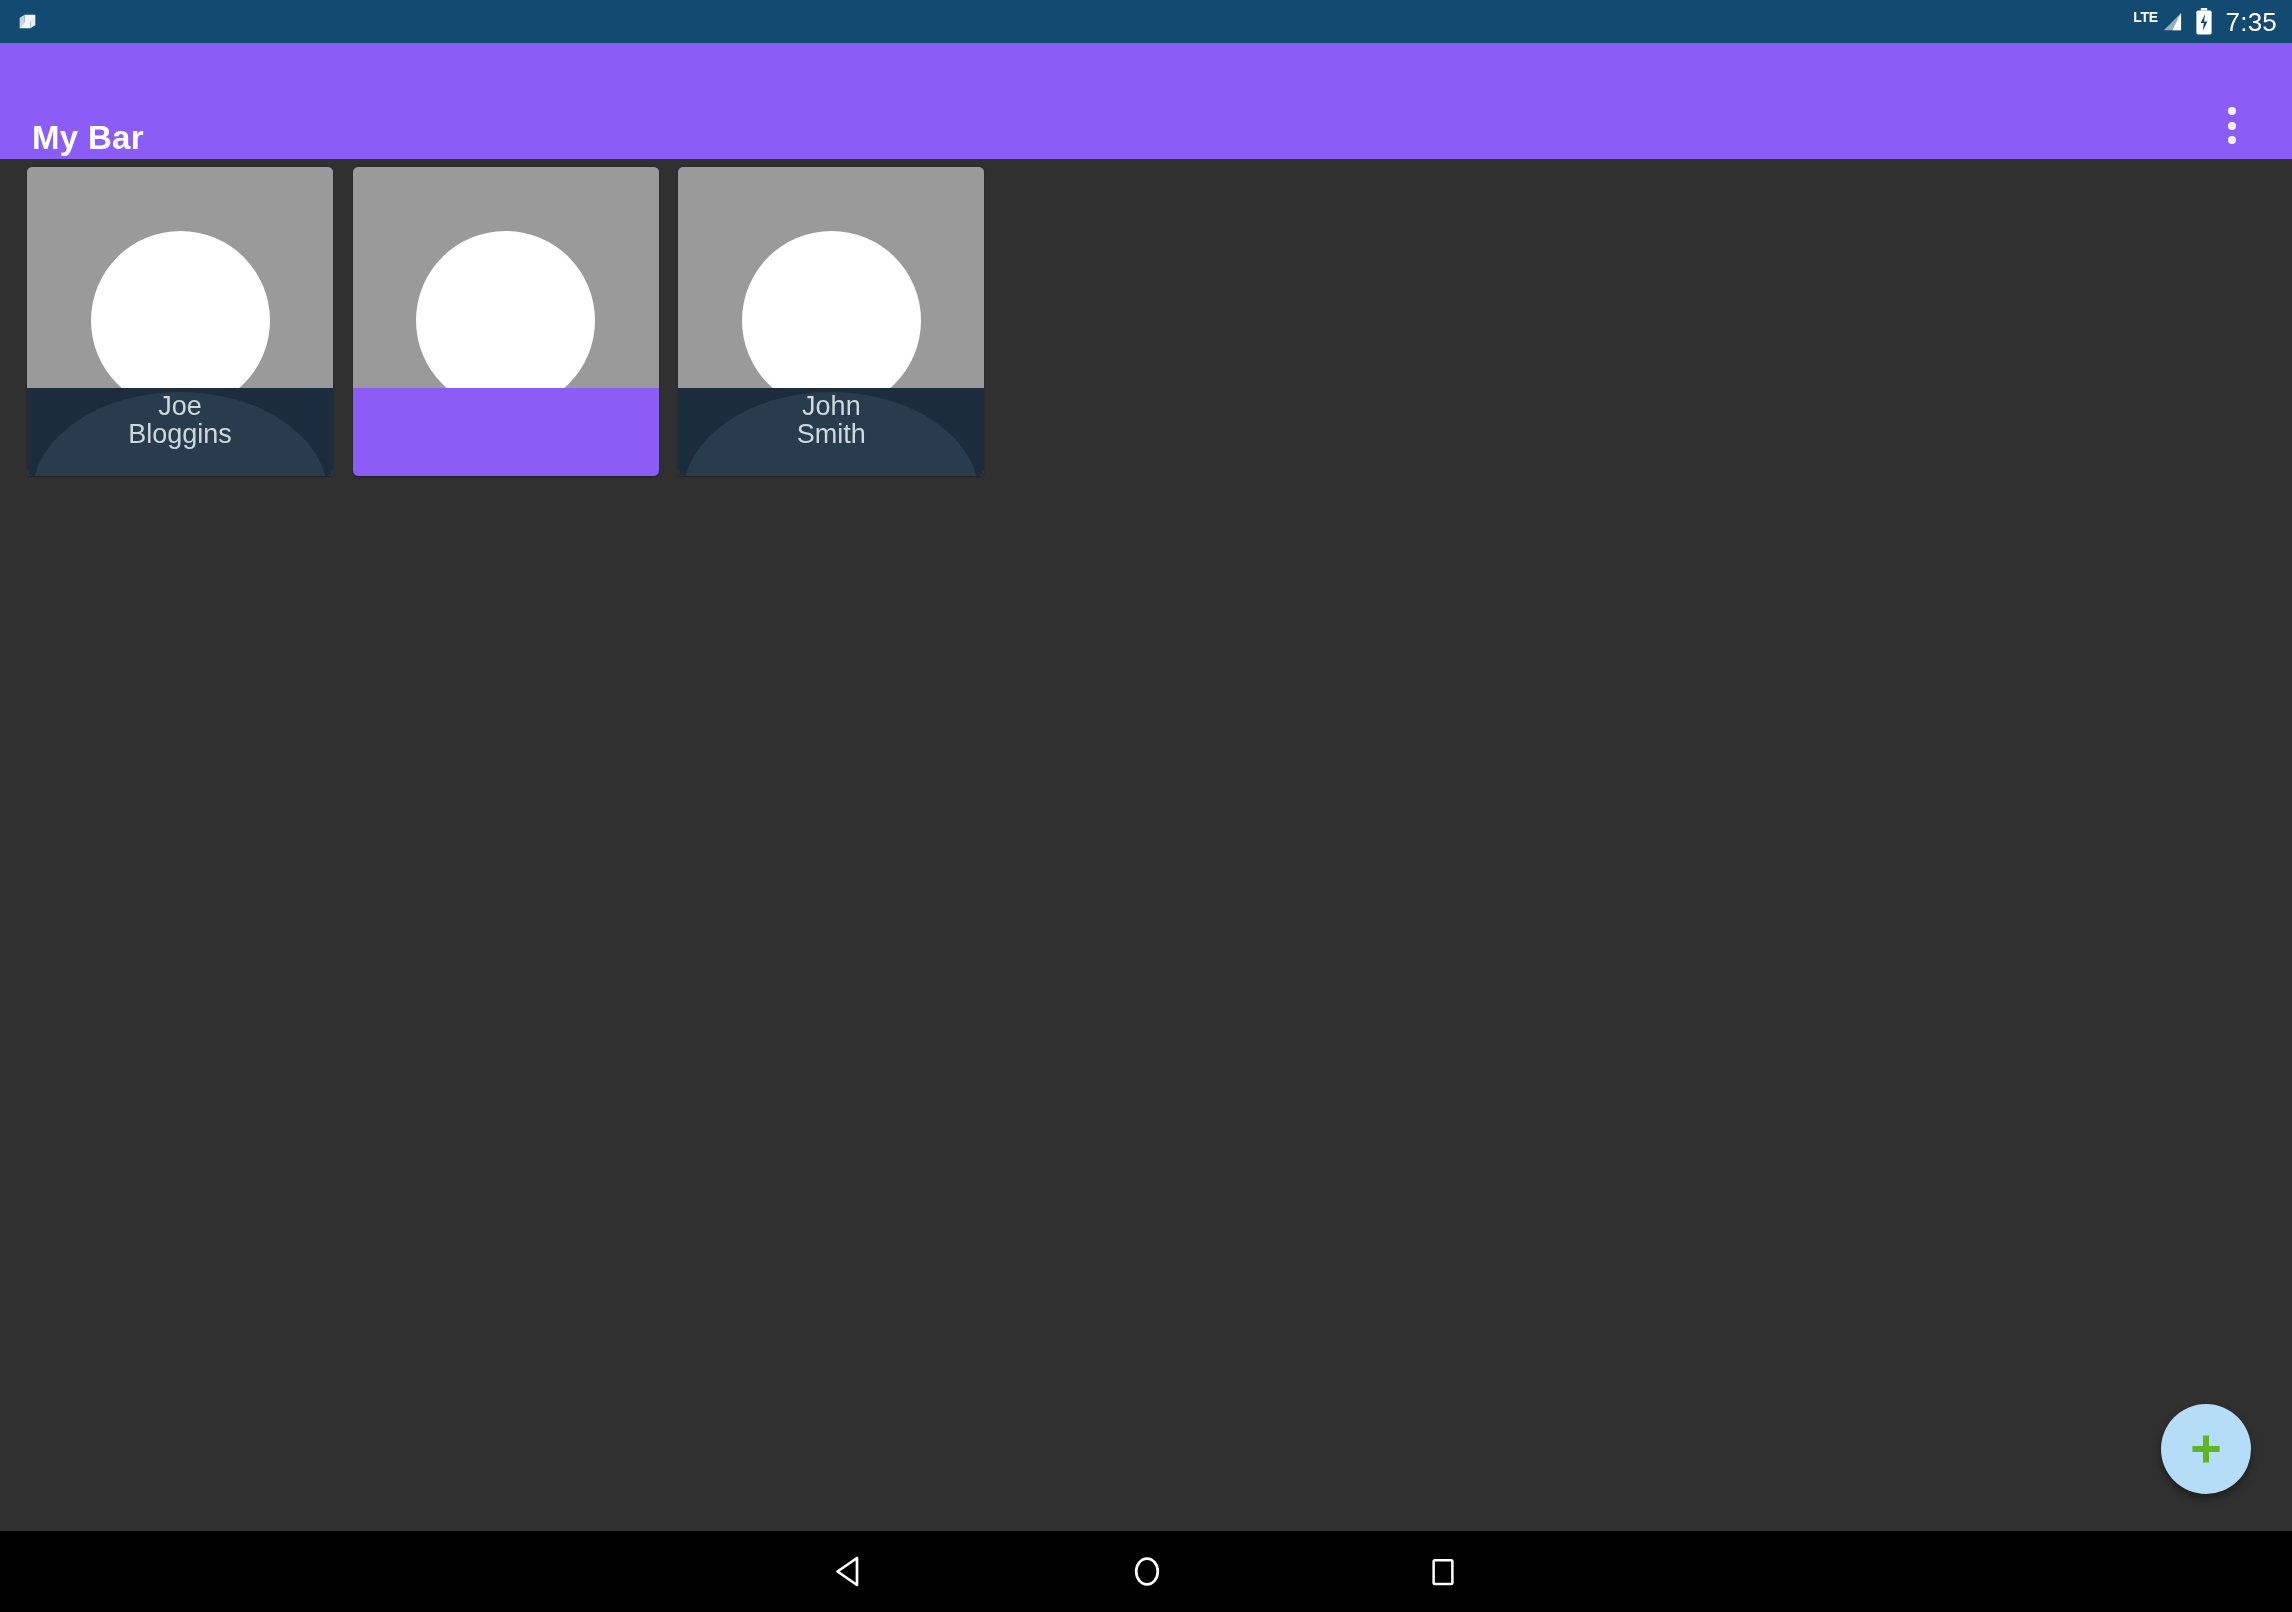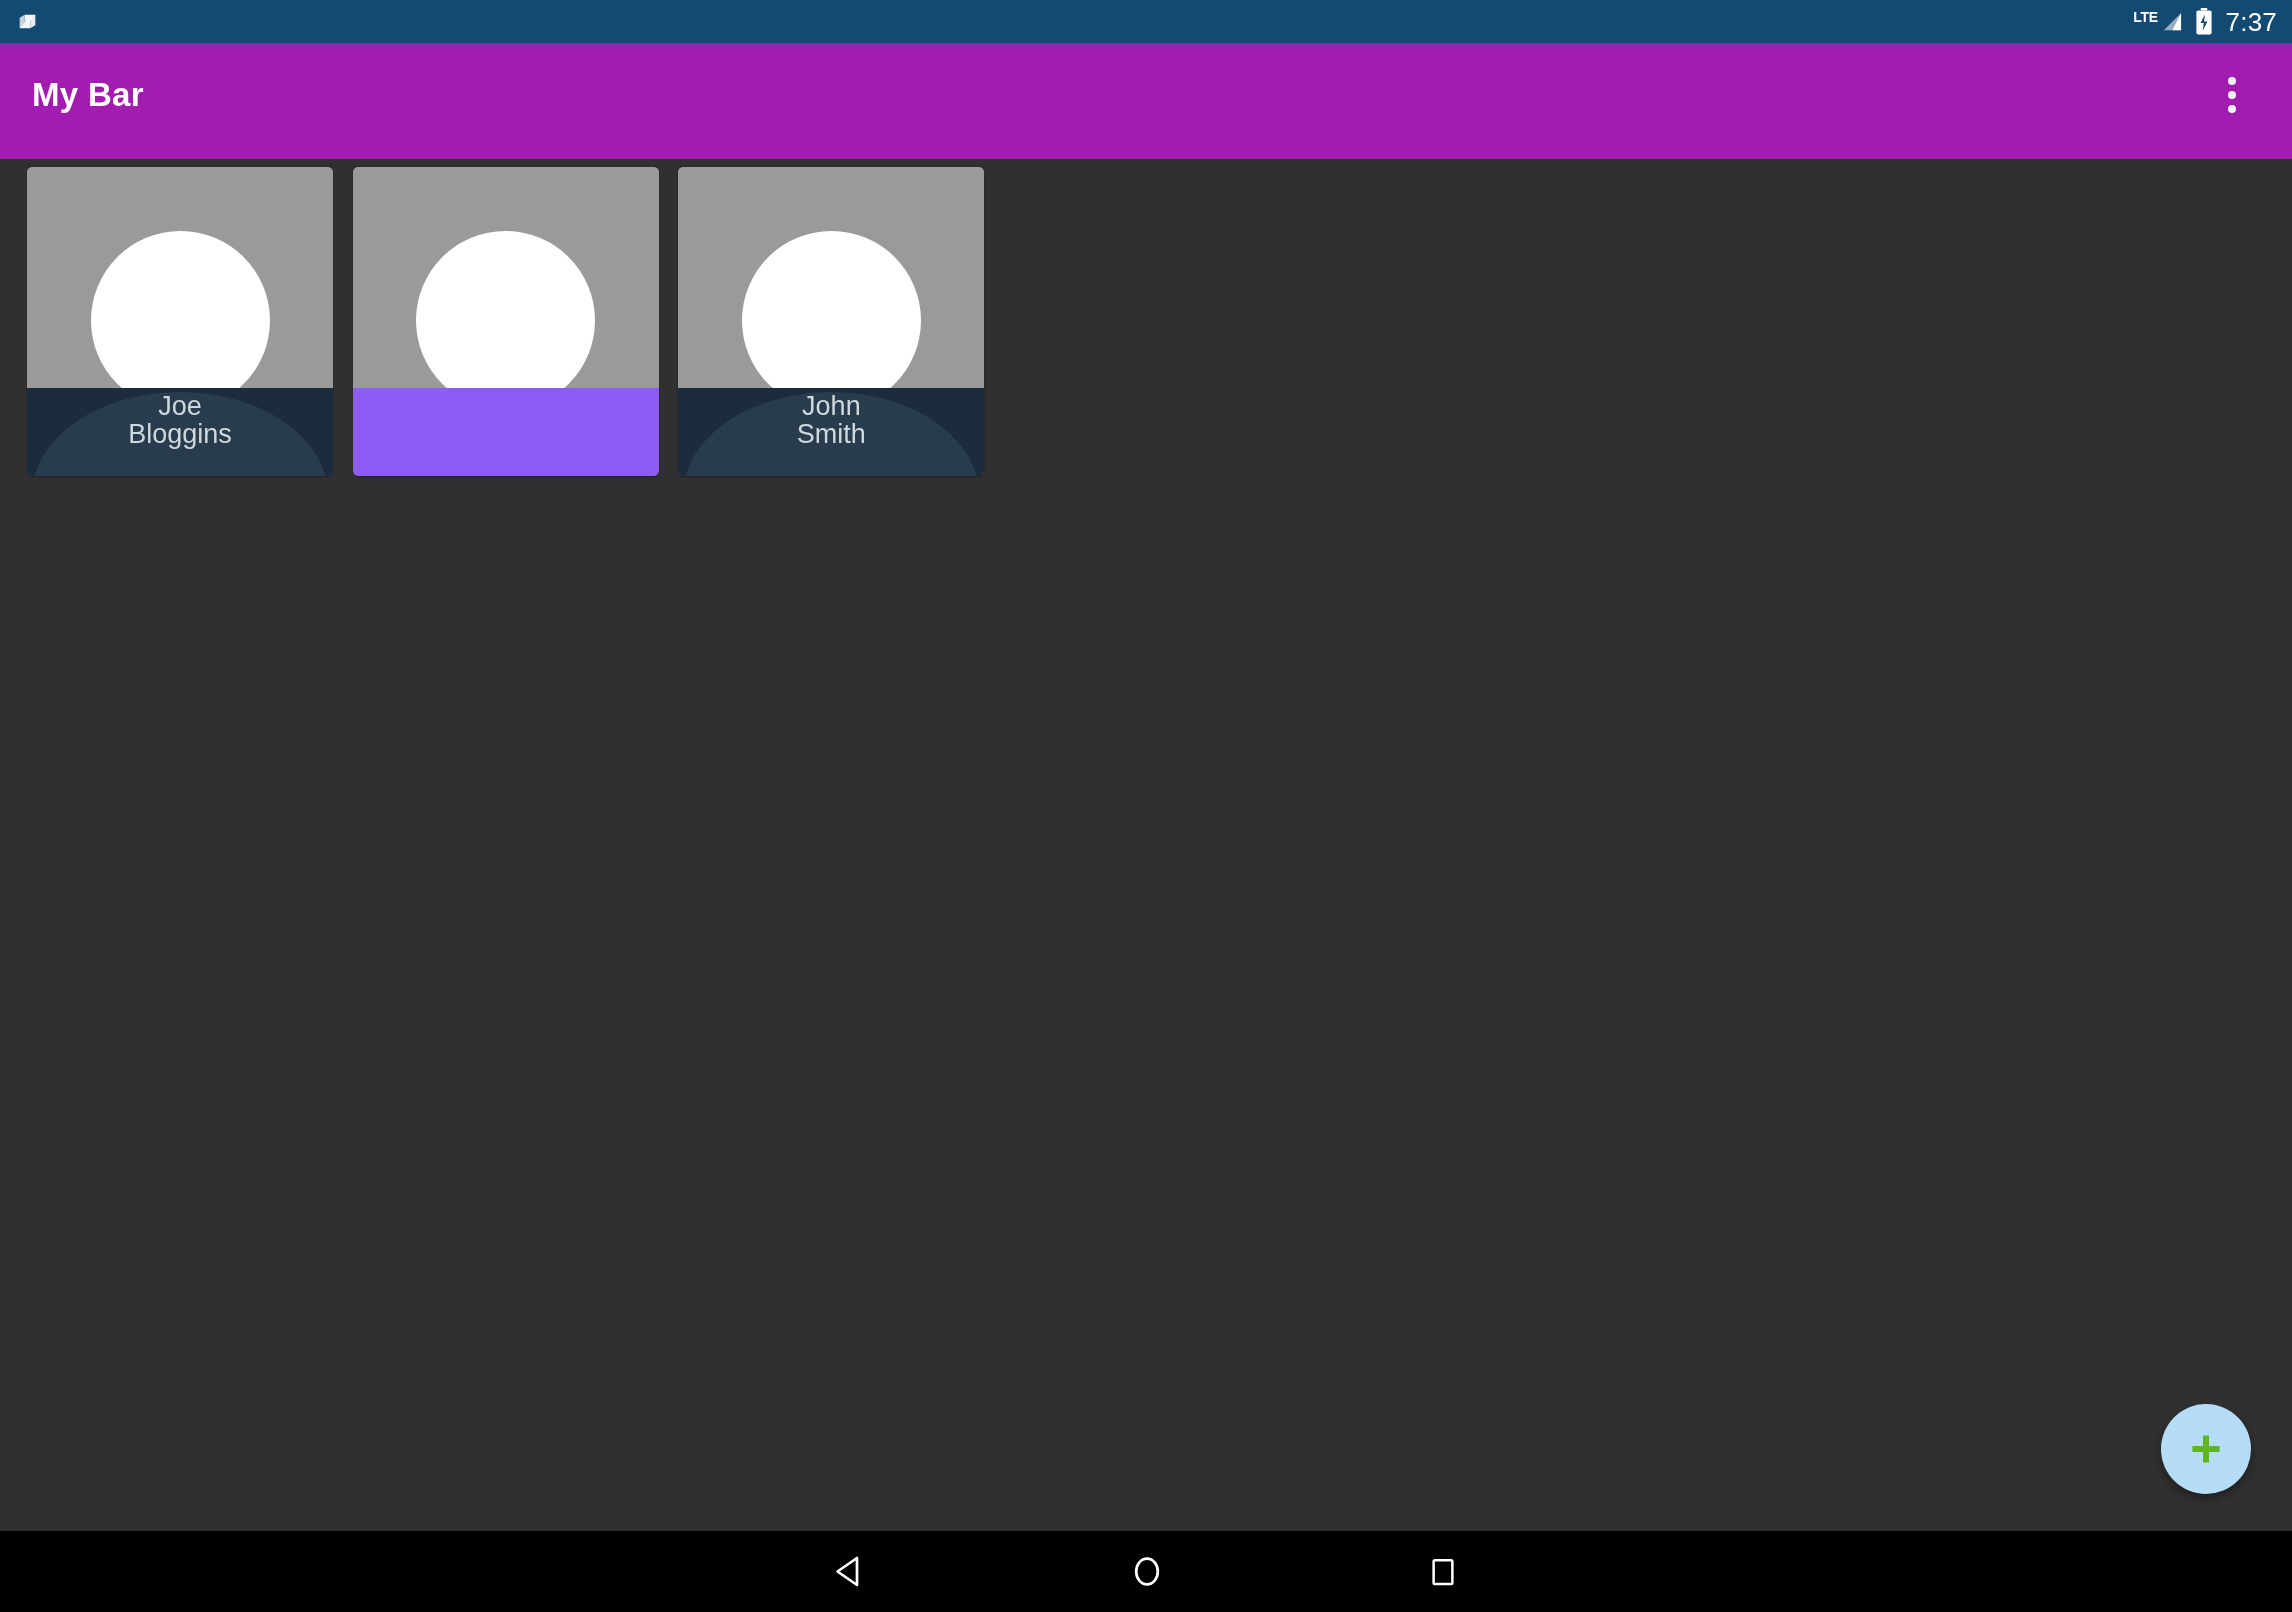--- a/index.html
+++ b/index.html
@@ -28,23 +28,23 @@
   .signal-tri{ width:23px; height:23px; display:block; }
   .battery-icon{ width:18px; height:27px; display:block; }
   .status-time{
     color:#ffffff; font-size:26px; font-weight:400;
     line-height:1; letter-spacing:0.2px;
   }
 
   
   .app-bar{
     position:absolute; left:0; top:43px; width:2293px; height:116px;
-    background:#a21caf;
-    display:flex; align-items:center; justify-content:space-between;
-    padding:0 30px 12px 32px;
+    background:#8b5cf6;
+    display:flex; align-items:flex-end; justify-content:space-between;
+    padding:0 30px 2px 32px;
   }
   .app-title{
     color:#ffffff; font-size:33px; font-weight:bold; letter-spacing:0.3px;
   }
   .overflow-btn{
     width:63px; height:63px;
     display:flex; flex-direction:column; align-items:center; justify-content:center;
     gap:6.3px; cursor:pointer;
   }
   .overflow-btn span{
@@ -139,21 +139,21 @@
       <svg class="signal-tri" viewBox="0 0 24 24">
         <polygon points="22,3 22,21 4,21" fill="#ffffff" opacity="0.55"></polygon>
         <polygon points="22,3 22,21 13,21" fill="#ffffff"></polygon>
       </svg>
     </div>
     <svg class="battery-icon" viewBox="0 0 14 22">
       <rect x="4.4" y="0" width="5.2" height="2" fill="#ffffff"></rect>
       <rect x="0.8" y="2" width="12.4" height="19.6" rx="1.4" fill="#ffffff"></rect>
       <polygon points="7.8,5 4.2,12.2 6.8,12.2 6.0,18.6 9.8,11.0 7.1,11.0" fill="#134a72"></polygon>
     </svg>
-    <span class="status-time">7:37</span>
+    <span class="status-time">7:35</span>
   </div>
 </div>
 
 <div class="app-bar">
   <div class="app-title">My Bar</div>
   <div class="overflow-btn">
     <span></span>
     <span></span>
     <span></span>
   </div>

